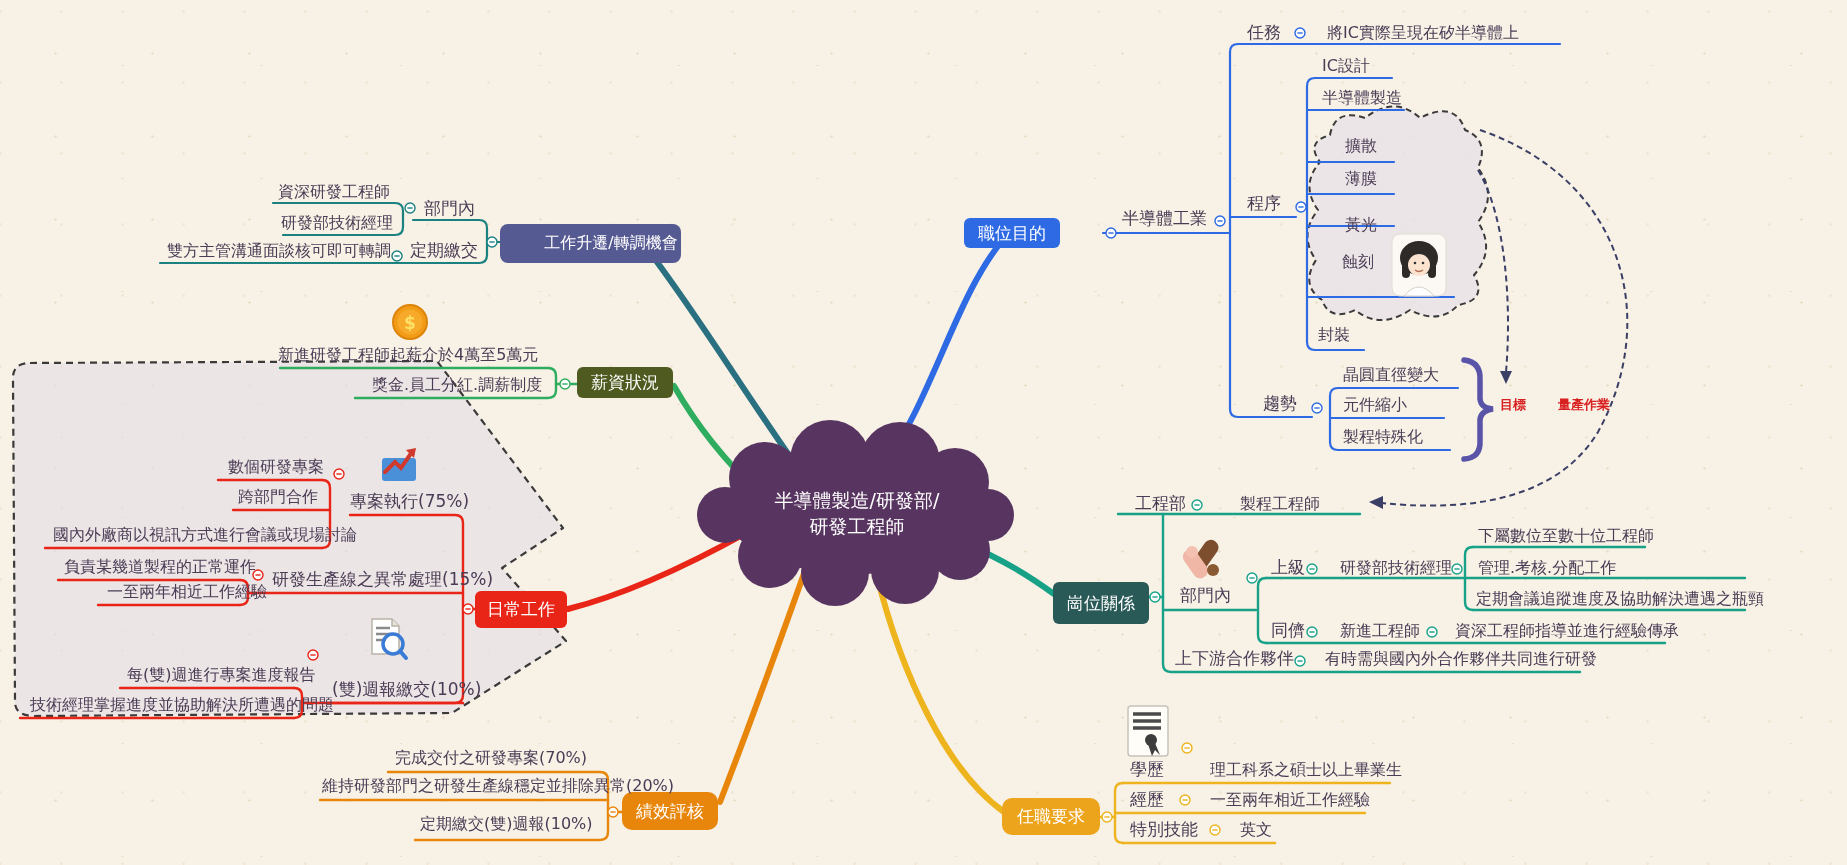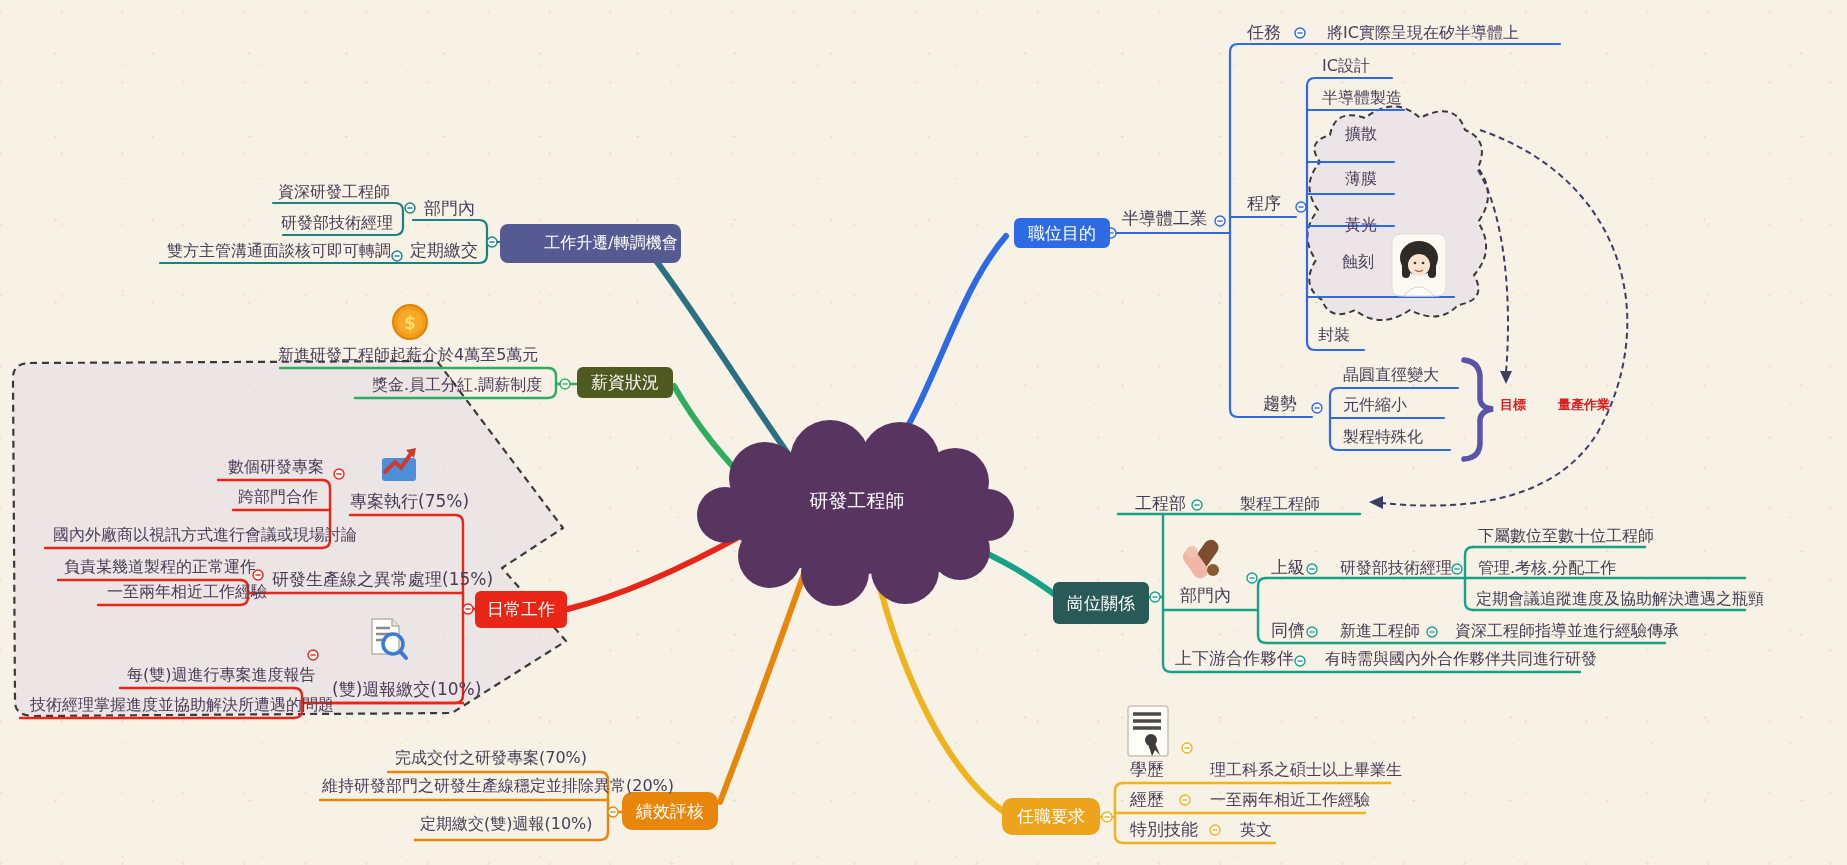--- a/index.html
+++ b/index.html
@@ -286,38 +286,39 @@
           <line x1="1429.4" y1="632" x2="1434.6" y2="632" stroke="#17a288" stroke-width="1.4"></line>
         </g>
     <g>
           <circle cx="1300" cy="661" r="5" fill="#fff" stroke="#17a288" stroke-width="1.4"></circle>
           <line x1="1297.4" y1="661" x2="1302.6" y2="661" stroke="#17a288" stroke-width="1.4"></line>
         </g>
   </g>
 </svg>
 
 <div id="central-title">
+  <div>半導體製造/研發部/</div>
   <div>研發工程師</div>
 </div>
 
-<div class="box" style="left:1014px;top:218px;width:96px;height:30px;background:#2d6ae3;">職位目的</div>
+<div class="box" style="left:964px;top:218px;width:96px;height:30px;background:#2d6ae3;">職位目的</div>
 <div class="box" style="left:500px;top:224px;width:140px;height:39px;background:#565a92;border-radius:8px;font-size:16px;padding-left:41px;">工作升遷/轉調機會</div>
 <div class="box" style="left:577px;top:367px;width:96px;height:31px;background:#4e5a1f;">薪資狀況</div>
 <div class="box" style="left:475px;top:591px;width:92px;height:37px;background:#e92517;">日常工作</div>
 <div class="box" style="left:622px;top:792px;width:96px;height:38px;background:#e8860b;border-radius:10px;">績效評核</div>
 <div class="box" style="left:1002px;top:798px;width:98px;height:37px;background:#eca41c;border-radius:10px;">任職要求</div>
 <div class="box" style="left:1053px;top:582px;width:96px;height:42px;background:#2a5a58;">崗位關係</div>
 
 <div class="t lbl" style="left:1122px;top:209px;">半導體工業</div>
 <div class="t lbl" style="left:1247px;top:23px;">任務</div>
 <div class="t" style="left:1327px;top:23px;">將IC實際呈現在矽半導體上</div>
 <div class="t lbl" style="left:1247px;top:194px;">程序</div>
 <div class="t" style="left:1322px;top:56px;">IC設計</div>
 <div class="t" style="left:1322px;top:88px;">半導體製造</div>
-<div class="t" style="left:1345px;top:124px;">擴散</div>
+<div class="t" style="left:1345px;top:136px;">擴散</div>
 <div class="t" style="left:1345px;top:169px;">薄膜</div>
 <div class="t" style="left:1345px;top:201px;margin-top:14px;">黃光</div>
 <div class="t" style="left:1342px;top:252px;">蝕刻</div>
 <div class="t" style="left:1318px;top:325px;">封裝</div>
 <div class="t lbl" style="left:1263px;top:394px;">趨勢</div>
 <div class="t" style="left:1343px;top:365px;">晶圓直徑變大</div>
 <div class="t" style="left:1343px;top:395px;">元件縮小</div>
 <div class="t" style="left:1343px;top:427px;">製程特殊化</div>
 <div class="t note" style="left:1500px;top:395px;">目標</div>
 <div class="t note" style="left:1558px;top:395px;">量產作業</div>

